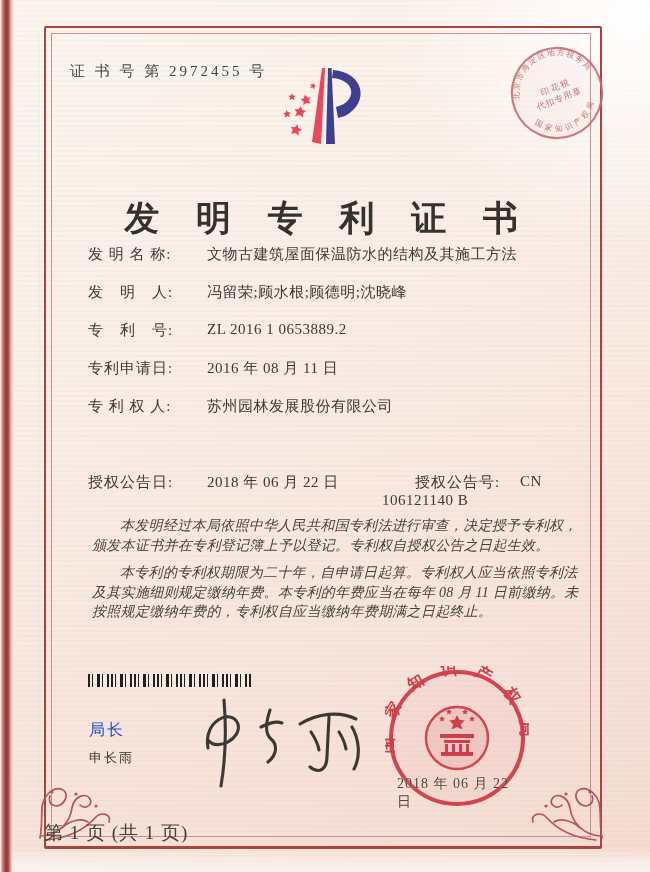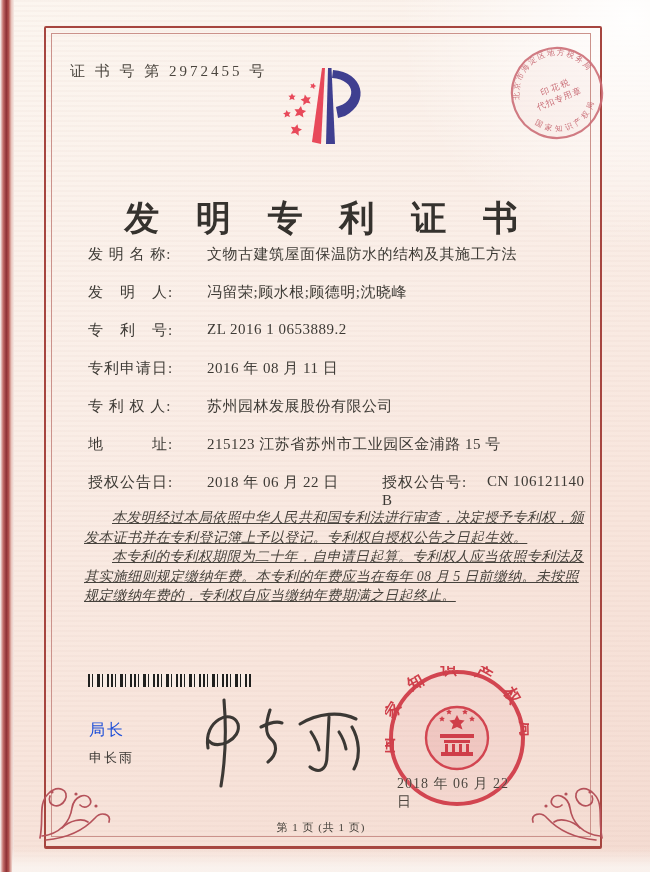--- a/index.html
+++ b/index.html
@@ -35,44 +35,44 @@
 
   .tax-seal{position:absolute;left:506px;top:42px;width:102px;height:102px;transform:rotate(-22deg);opacity:.88;}
 
   .title{position:absolute;left:44px;top:164px;width:554px;text-align:center;
     font-size:35px;font-weight:600;letter-spacing:14px;color:#35322e;text-indent:14px;margin-top:31px;}
 
   .frow{position:absolute;left:88px;width:500px;font-size:15px;color:#3d3a35;}
   .flabel{display:inline-block;width:119px;letter-spacing:1px;vertical-align:top;}
   .fvalue{letter-spacing:.5px;}
   .pair2{position:absolute;left:294px;top:0;}
-  .pair2 .flabel{width:105px;}
+  .pair2 .flabel{width:105px;margin-left:33px;}
 
   .body-text{position:absolute;left:84px;top:508px;width:506px;
     font-size:14px;line-height:19.5px;color:#46423c;font-style:italic;letter-spacing:.3px;}
-  .body-text p{margin:0;text-indent:2em;text-decoration:underline;}
+  .body-text p{margin:8px;text-indent:2em;}
 
   .barcode{position:absolute;left:88px;top:674px;width:163px;height:13px;
     background:repeating-linear-gradient(90deg,
       #20201e 0 2px, #f8ece5 2px 4px,
       #20201e 4px 5px, #f8ece5 5px 9px,
       #20201e 9px 12px, #f8ece5 12px 14px,
       #20201e 14px 15px, #f8ece5 15px 19px,
       #20201e 19px 21px, #f8ece5 21px 23px);}
 
   .signer-title{position:absolute;left:89px;top:720px;font-size:16px;color:#1d4ed8;letter-spacing:2px;font-family:Liberation Mono, monospace;}
   .signer-name{position:absolute;left:89px;top:749px;font-size:13px;color:#3a3733;letter-spacing:2px;font-family:"Liberation Sans",sans-serif;}
   .signature{position:absolute;left:178px;top:694px;width:200px;height:96px;}
 
   .official-seal{position:absolute;left:385px;top:666px;width:144px;height:144px;}
   .seal-date{position:absolute;left:397px;top:775px;width:130px;font-size:14px;color:#4e463f;
     letter-spacing:1px;z-index:5;text-shadow:0 0 2px rgba(250,238,231,.6);}
 
-  .footer{position:absolute;left:44px;top:820px;width:554px;text-align:center;
-    font-size:11px;color:#44403a;letter-spacing:1px;}
+  .footer{position:absolute;left:44px;top:820px;width:554px;
+    font-size:19px;color:#44403a;letter-spacing:1px;}
 
   svg text{font-family:"Liberation Serif",serif;}
 </style>
 </head>
 <body>
 
 <div id="photo">
 
   <div class="paper"></div>
   <div class="binding"></div>
@@ -160,33 +160,30 @@
   </div>
   <div class="frow" style="top:321px">
     <span class="flabel">专　利　号:</span><span class="fvalue">ZL 2016 1 0653889.2</span>
   </div>
   <div class="frow" style="top:359px">
     <span class="flabel">专利申请日:</span><span class="fvalue">2016 年 08 月 11 日</span>
   </div>
   <div class="frow" style="top:397px">
     <span class="flabel">专 利 权 人:</span><span class="fvalue">苏州园林发展股份有限公司</span>
   </div>
-  <div class="frow" style="top:435px">
-    <span class="flabel">地　　　址:</span><span class="fvalue">215123 江苏省苏州市工业园区金浦路 15 号</span>
-  </div>
   <div class="frow" style="top:473px">
     <span class="flabel">授权公告日:</span><span class="fvalue">2018 年 06 月 22 日</span>
     <span class="pair2">
       <span class="flabel">授权公告号:</span><span class="fvalue">CN 106121140 B</span>
     </span>
   </div>
 
   <div class="body-text">
     <p>本发明经过本局依照中华人民共和国专利法进行审查，决定授予专利权，颁发本证书并在专利登记簿上予以登记。专利权自授权公告之日起生效。</p>
-    <p>本专利的专利权期限为二十年，自申请日起算。专利权人应当依照专利法及其实施细则规定缴纳年费。本专利的年费应当在每年 08 月 5 日前缴纳。未按照规定缴纳年费的，专利权自应当缴纳年费期满之日起终止。</p>
+    <p>本专利的专利权期限为二十年，自申请日起算。专利权人应当依照专利法及其实施细则规定缴纳年费。本专利的年费应当在每年 08 月 11 日前缴纳。未按照规定缴纳年费的，专利权自应当缴纳年费期满之日起终止。</p>
   </div>
 
   <div class="barcode"></div>
 
   <div class="signer-title">局长</div>
   <div class="signer-name">申长雨</div>
 
   <svg class="signature" viewBox="0 0 200 96">
     <g stroke="#2c2a27" stroke-width="3.1" fill="none" stroke-linecap="round" opacity="0.92">
       <path d="M30,54 C25,26 54,14 60,30 C64,45 39,57 31,47"></path>

